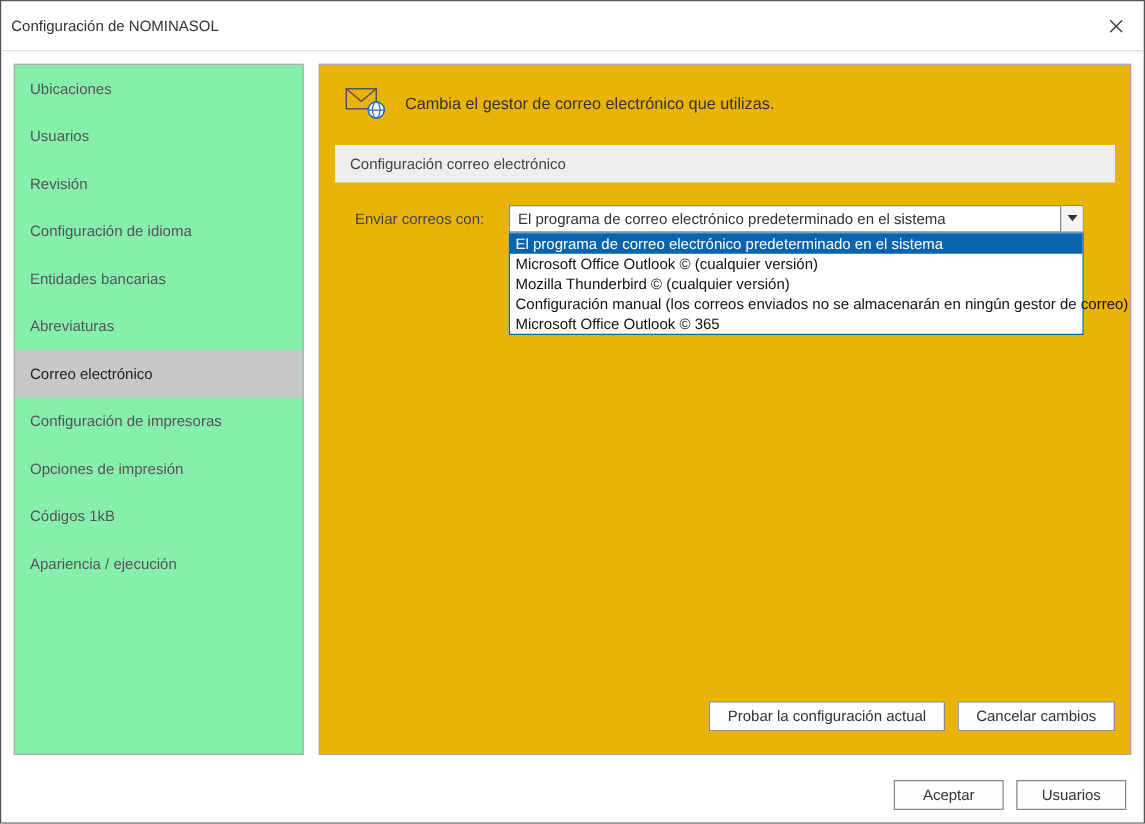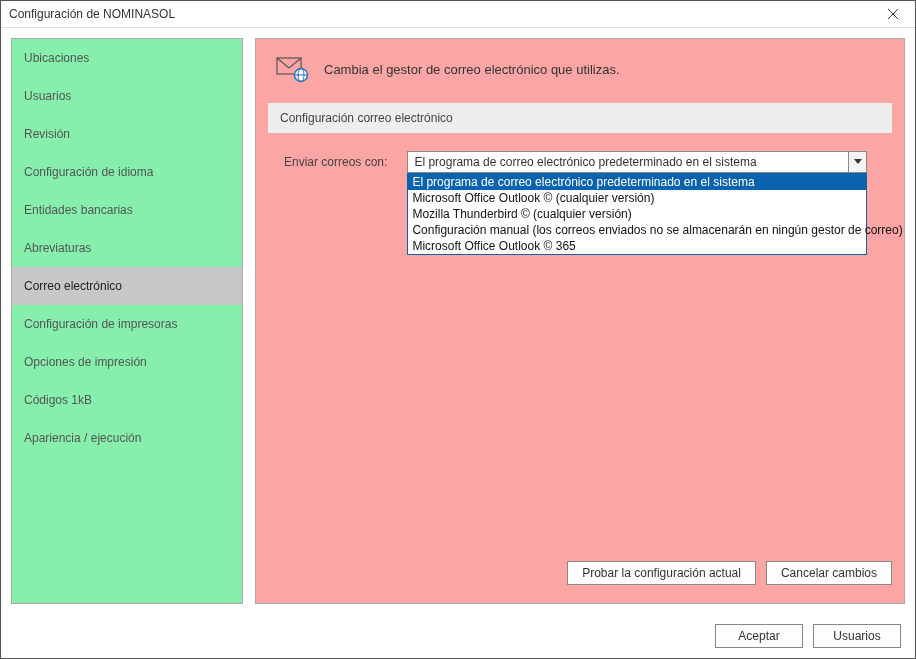--- a/index.html
+++ b/index.html
@@ -1,26 +1,26 @@
 <!DOCTYPE html>
 <html><head>
 <meta charset="utf-8">
 <style>
   * { box-sizing: border-box; }
   html, body { margin: 0; padding: 0; font-family: "Segoe UI", Tahoma, Arial, sans-serif; font-size: 12px; color: #333; background: #fff; }
   .window { width: 916px; height: 659px; border: 1px solid #555; background: #fff; display: flex; flex-direction: column; }
-  .titlebar { height: 27px; display: flex; align-items: center; justify-content: space-between; padding: 0 0 0 8px; border-bottom: 1px solid #ddd; text-align: right; }
+  .titlebar { height: 40px; display: flex; align-items: center; justify-content: space-between; padding: 0 0 0 8px; border-bottom: 1px solid #ddd; text-align: right; }
   .titlebar .title { font-size: 12px; color: #333; }
   .titlebar .close { width: 45px; height: 30px; display: flex; align-items: center; justify-content: center; cursor: default; }
   .body { flex: 1; display: flex; flex-direction: column; }
   .panels { flex: 1; display: flex; padding: 10px; gap: 12px; }
   .sidebar { width: 232px; border: 1px solid #aaa; background: #86efac; display: flex; flex-direction: column; }
   .sidebar-item { padding: 12px 12px; color: #555; cursor: default; font-size: 12px; }
   .sidebar-item.selected { background: #c8c8c8; color: #222; }
-  .content { flex: 1; border: 1px solid #aaa; background: #fca5a5; position: relative; display: flex; flex-direction: column; }
+  .content { flex: 1; border: 1px solid #aaa; background: #eab308; position: relative; display: flex; flex-direction: column; }
   .header-row { display: flex; align-items: center; gap: 14px; padding: 16px 20px 10px 20px; }
   .header-row .desc { font-size: 13px; color: #333; }
   .section-header { margin: 10px 12px 0 12px; padding: 8px 12px; background: #eeeeee; color: #444; font-size: 12px; }
   .form-row { display: flex; align-items: center; gap: 20px; padding: 18px 20px 0 28px; position: relative; }
   .form-row label { color: #444; font-size: 12px; }
   .combo-wrap { position: relative; flex: 1; }
   .combo { width: 460px; height: 22px; border: 1px solid #888; background: #fff; display: flex; align-items: center; }
   .combo .combo-text { flex: 1; padding: 0 6px; font-size: 12px; color: #333; white-space: nowrap; overflow: hidden; }
   .combo .combo-btn { width: 18px; height: 20px; border-left: 1px solid #888; display: flex; align-items: center; justify-content: center; background: #f4f4f4; }
   .dropdown { position: absolute; top: 22px; left: 0; width: 460px; border: 1px solid #0a64ad; background: #fff; z-index: 10; }

